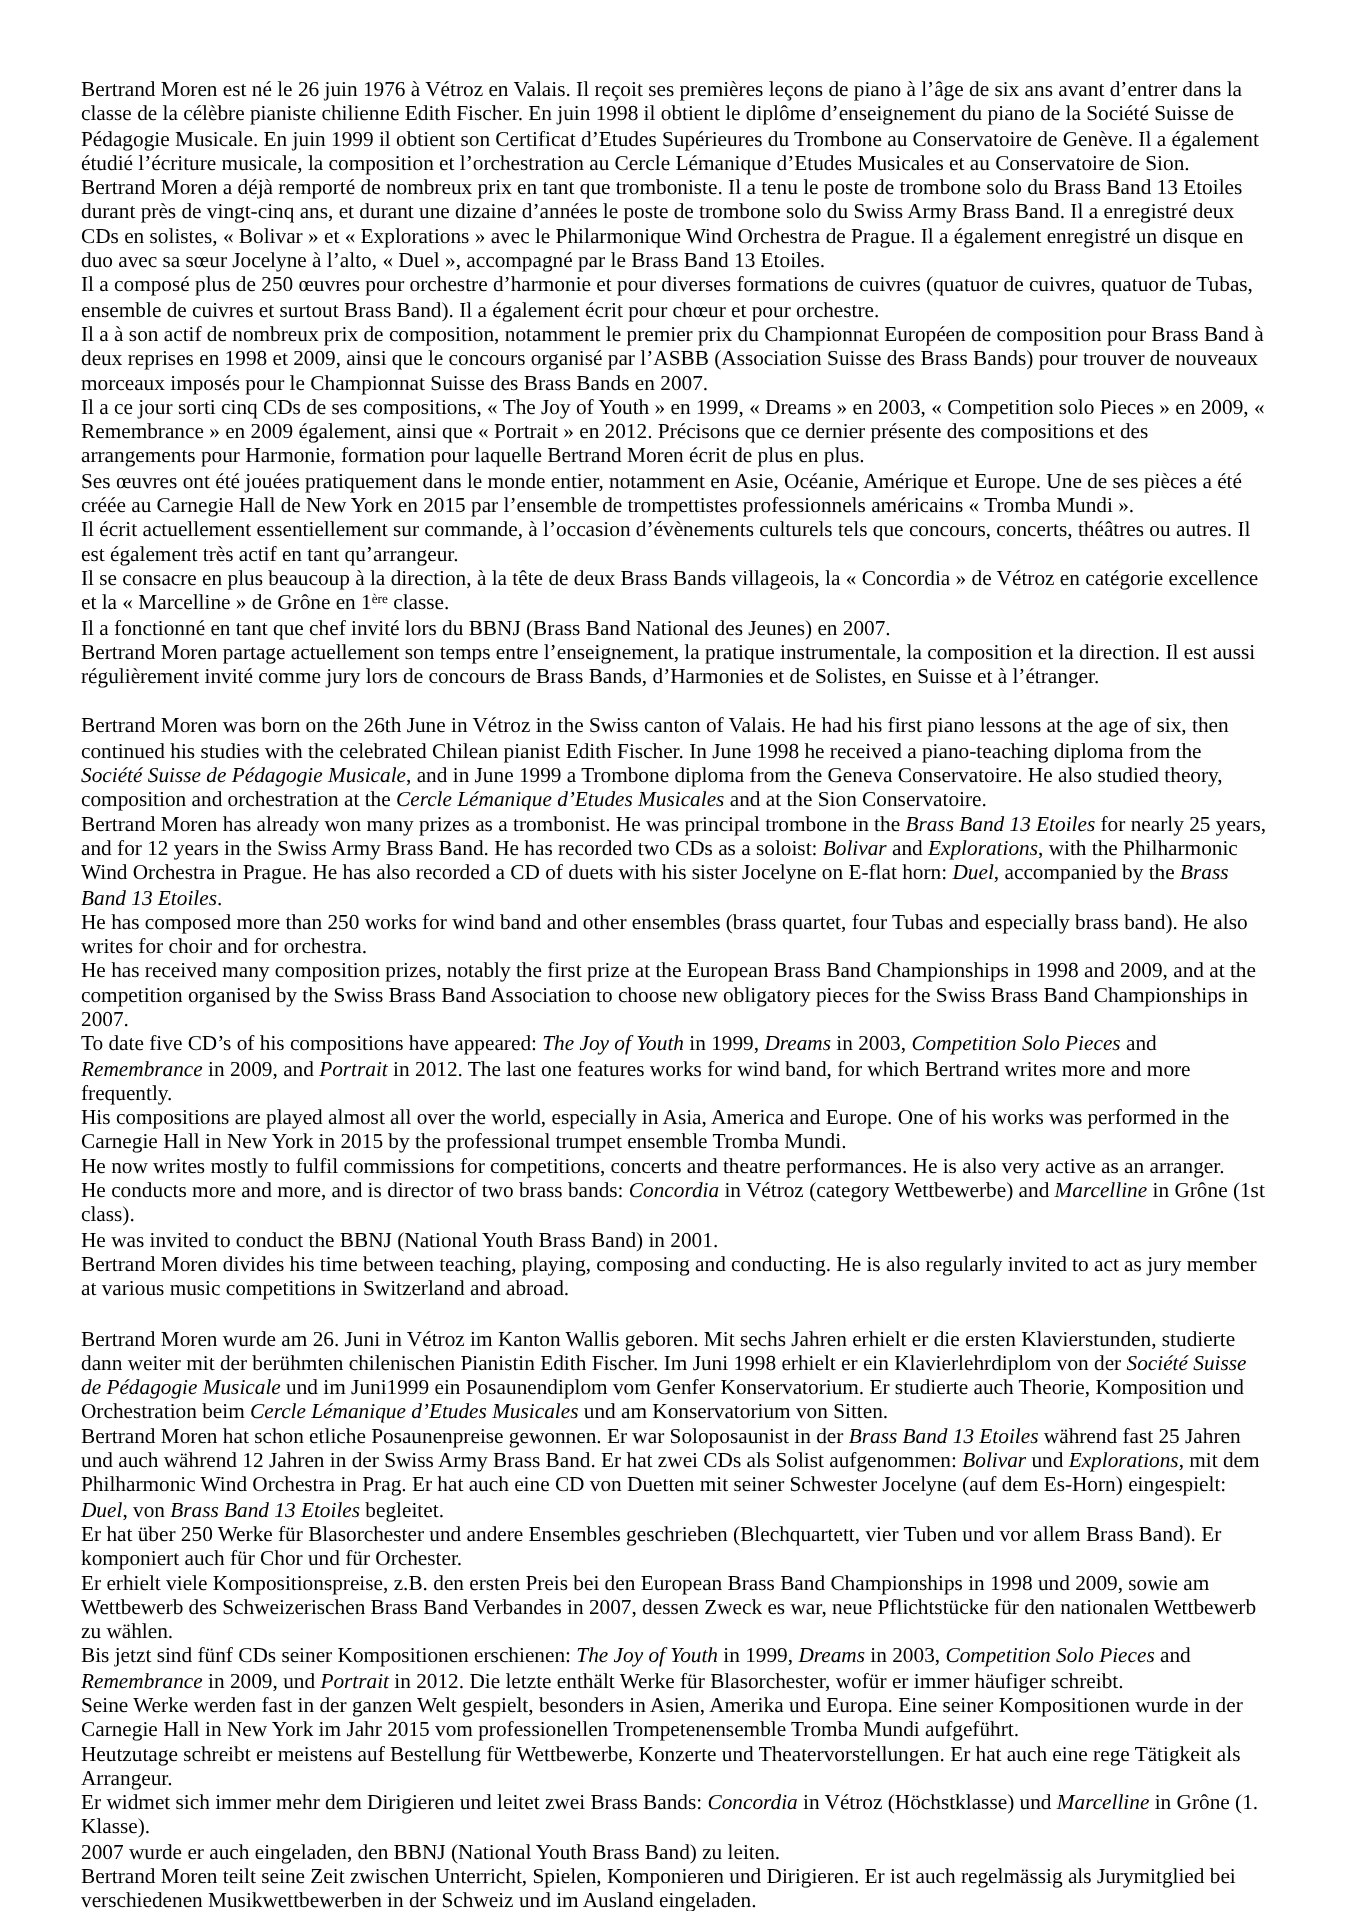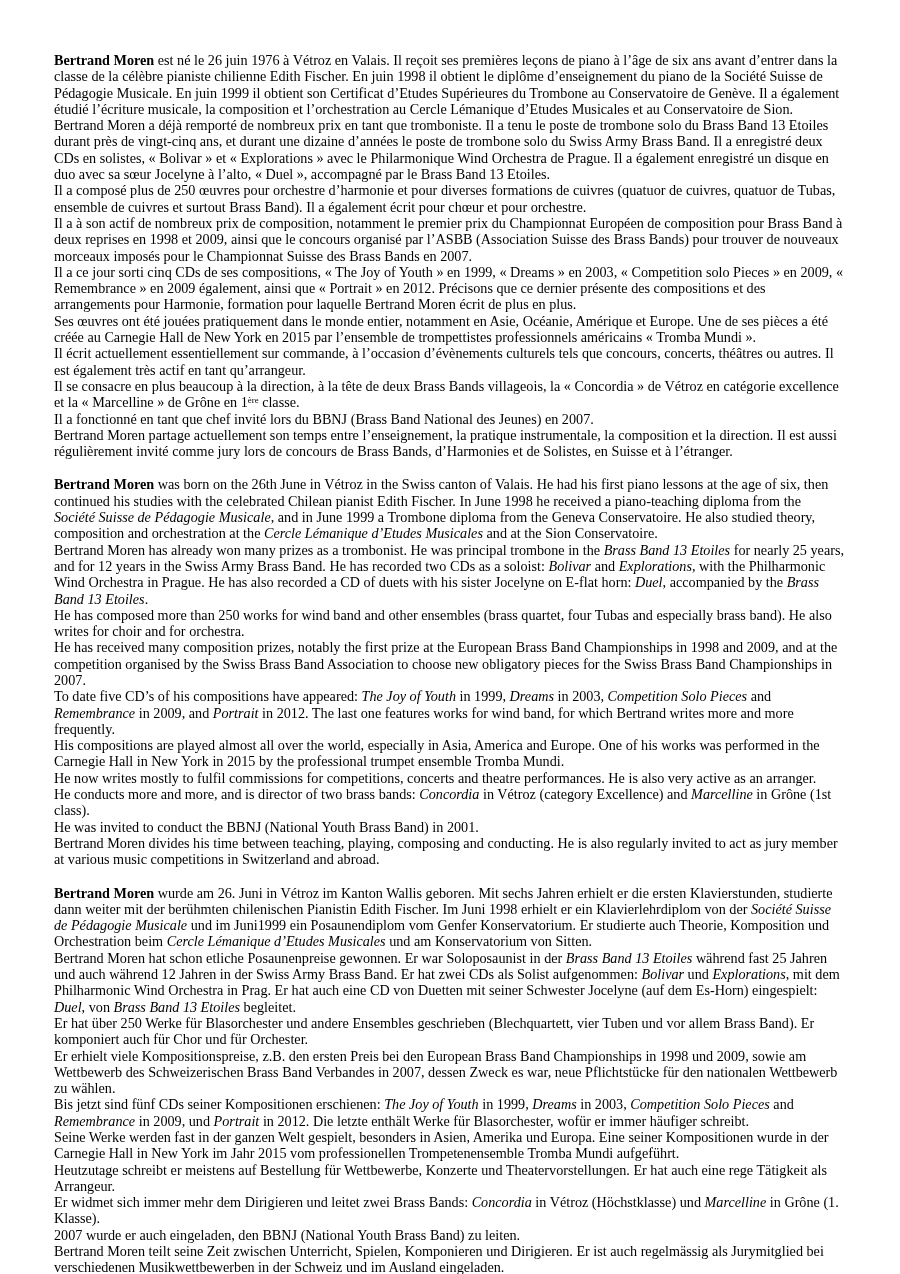--- a/index.html
+++ b/index.html
@@ -13,21 +13,21 @@
     font-size: 14.2px;
     line-height: 16.3px;
     color: #000000;
     overflow: hidden;
   }
   p.bio {
     margin: 0 0 17px 0;
     white-space: pre-wrap;
     text-align: left;
   }
-  .bold { font-weight: bold; margin-top: 48px; }
+  .bold { font-weight: normal; margin-top: 48px; }
   .italic { font-style: italic; text-align: right; }
   sup.sup {
     font-size: 0.62em;
     line-height: 0;
     vertical-align: baseline;
     position: relative;
     top: -0.45em;
     margin-top: 26px;
   }
 </style>
@@ -45,21 +45,21 @@
 Il se consacre en plus beaucoup à la direction, à la tête de deux Brass Bands villageois, la « Concordia » de Vétroz en catégorie excellence et la « Marcelline » de Grône en 1</span><sup class="sup">ère</sup><span> classe.
 Il a fonctionné en tant que chef invité lors du BBNJ (Brass Band National des Jeunes) en 2007.
 Bertrand Moren partage actuellement son temps entre l’enseignement, la pratique instrumentale, la composition et la direction. Il est aussi régulièrement invité comme jury lors de concours de Brass Bands, d’Harmonies et de Solistes, en Suisse et à l’étranger.</span></p>
   <p class="bio" lang="en"><span class="bold">Bertrand Moren</span><span> was born on the 26th June in Vétroz in the Swiss canton of Valais. He had his first piano lessons at the age of six, then continued his studies with the celebrated Chilean pianist Edith Fischer. In June 1998 he received a piano-teaching diploma from the </span><span class="italic">Société Suisse de Pédagogie Musicale</span><span>, and in June 1999 a Trombone diploma from the Geneva Conservatoire. He also studied theory, composition and orchestration at the </span><span class="italic">Cercle Lémanique d’Etudes Musicales</span><span> and at the Sion Conservatoire.
 Bertrand Moren has already won many prizes as a trombonist. He was principal trombone in the </span><span class="italic">Brass Band 13 Etoiles</span><span> for nearly 25 years, and for 12 years in the Swiss Army Brass Band. He has recorded two CDs as a soloist: </span><span class="italic">Bolivar</span><span> and </span><span class="italic">Explorations</span><span>, with the Philharmonic Wind Orchestra in Prague. He has also recorded a CD of duets with his sister Jocelyne on E-flat horn: </span><span class="italic">Duel</span><span>, accompanied by the </span><span class="italic">Brass Band 13 Etoiles</span><span>.
 He has composed more than 250 works for wind band and other ensembles (brass quartet, four Tubas and especially brass band). He also writes for choir and for orchestra.
 He has received many composition prizes, notably the first prize at the European Brass Band Championships in 1998 and 2009, and at the competition organised by the Swiss Brass Band Association to choose new obligatory pieces for the Swiss Brass Band Championships in 2007.
 To date five CD’s of his compositions have appeared: </span><span class="italic">The Joy of Youth</span><span> in 1999, </span><span class="italic">Dreams</span><span> in 2003, </span><span class="italic">Competition Solo Pieces</span><span> and </span><span class="italic">Remembrance</span><span> in 2009, and </span><span class="italic">Portrait</span><span> in 2012. The last one features works for wind band, for which Bertrand writes more and more frequently.
 His compositions are played almost all over the world, especially in Asia, America and Europe. One of his works was performed in the Carnegie Hall in New York in 2015 by the professional trumpet ensemble Tromba Mundi.
 He now writes mostly to fulfil commissions for competitions, concerts and theatre performances. He is also very active as an arranger.
-He conducts more and more, and is director of two brass bands: </span><span class="italic">Concordia</span><span> in Vétroz (category Excellence) and </span><span class="italic">Marcelline</span><span> in Grône (1st class).
+He conducts more and more, and is director of two brass bands: </span><span class="italic">Concordia</span><span> in Vétroz (category Wettbewerbe) and </span><span class="italic">Marcelline</span><span> in Grône (1st class).
 He was invited to conduct the BBNJ (National Youth Brass Band) in 2001.
 Bertrand Moren divides his time between teaching, playing, composing and conducting. He is also regularly invited to act as jury member at various music competitions in Switzerland and abroad.</span></p>
   <p class="bio" lang="de"><span class="bold">Bertrand Moren</span><span> wurde am 26. Juni in Vétroz im Kanton Wallis geboren. Mit sechs Jahren erhielt er die ersten Klavierstunden, studierte dann weiter mit der berühmten chilenischen Pianistin Edith Fischer. Im Juni 1998 erhielt er ein Klavierlehrdiplom von der </span><span class="italic">Société Suisse de Pédagogie Musicale</span><span> und im Juni1999 ein Posaunendiplom vom Genfer Konservatorium. Er studierte auch Theorie, Komposition und Orchestration beim </span><span class="italic">Cercle Lémanique d’Etudes Musicales</span><span> und am Konservatorium von Sitten.
 Bertrand Moren hat schon etliche Posaunenpreise gewonnen. Er war Soloposaunist in der </span><span class="italic">Brass Band 13 Etoiles</span><span> während fast 25 Jahren und auch während 12 Jahren in der Swiss Army Brass Band. Er hat zwei CDs als Solist aufgenommen: </span><span class="italic">Bolivar</span><span> und </span><span class="italic">Explorations</span><span>, mit dem Philharmonic Wind Orchestra in Prag. Er hat auch eine CD von Duetten mit seiner Schwester Jocelyne (auf dem Es-Horn) eingespielt: </span><span class="italic">Duel</span><span>, von </span><span class="italic">Brass Band 13 Etoiles</span><span> begleitet.
 Er hat über 250 Werke für Blasorchester und andere Ensembles geschrieben (Blechquartett, vier Tuben und vor allem Brass Band). Er komponiert auch für Chor und für Orchester.
 Er erhielt viele Kompositionspreise, z.B. den ersten Preis bei den European Brass Band Championships in 1998 und 2009, sowie am Wettbewerb des Schweizerischen Brass Band Verbandes in 2007, dessen Zweck es war, neue Pflichtstücke für den nationalen Wettbewerb zu wählen.
 Bis jetzt sind fünf CDs seiner Kompositionen erschienen: </span><span class="italic">The Joy of Youth</span><span> in 1999, </span><span class="italic">Dreams</span><span> in 2003, </span><span class="italic">Competition Solo Pieces</span><span> and </span><span class="italic">Remembrance</span><span> in 2009, und </span><span class="italic">Portrait</span><span> in 2012. Die letzte enthält Werke für Blasorchester, wofür er immer häufiger schreibt.
 Seine Werke werden fast in der ganzen Welt gespielt, besonders in Asien, Amerika und Europa. Eine seiner Kompositionen wurde in der Carnegie Hall in New York im Jahr 2015 vom professionellen Trompetenensemble Tromba Mundi aufgeführt.
 Heutzutage schreibt er meistens auf Bestellung für Wettbewerbe, Konzerte und Theatervorstellungen. Er hat auch eine rege Tätigkeit als Arrangeur.
 Er widmet sich immer mehr dem Dirigieren und leitet zwei Brass Bands: </span><span class="italic">Concordia</span><span> in Vétroz (Höchstklasse) und </span><span class="italic">Marcelline</span><span> in Grône (1. Klasse).

